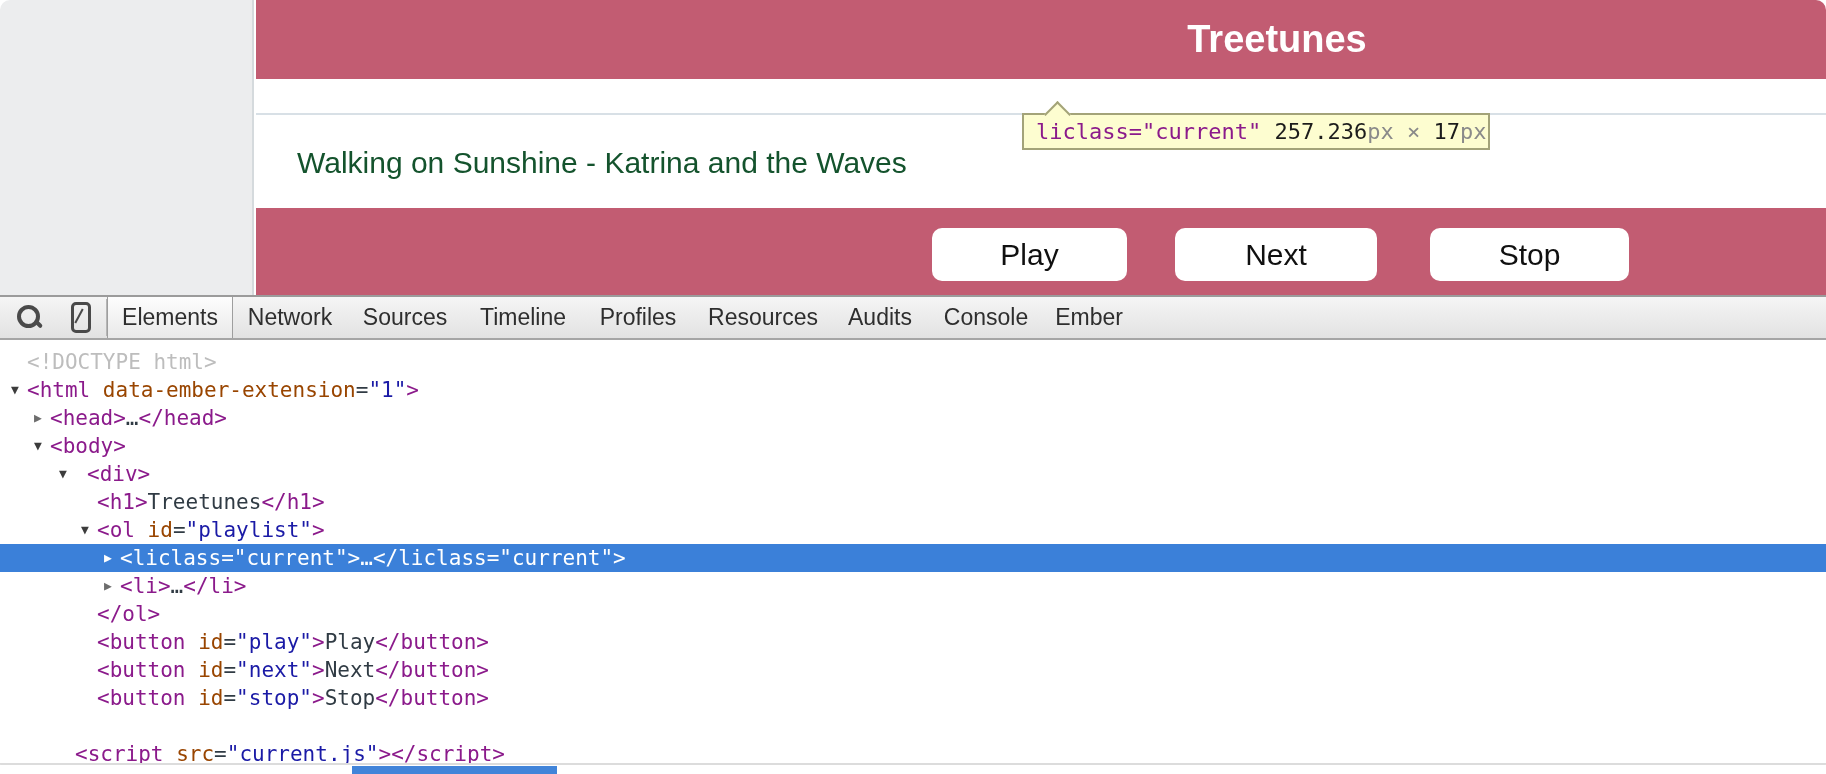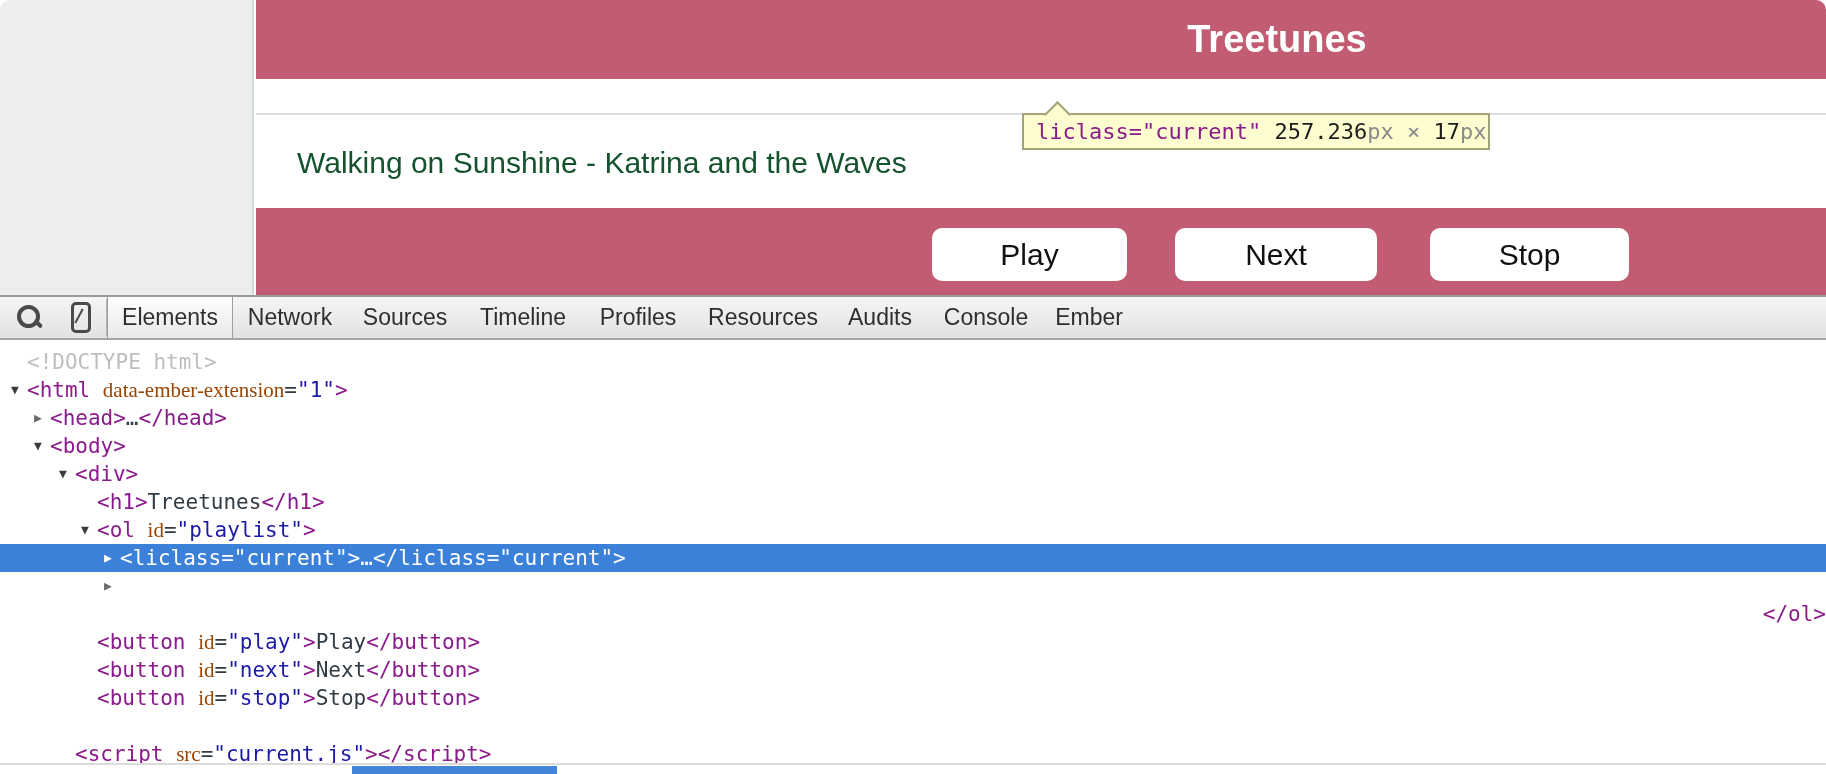--- a/index.html
+++ b/index.html
@@ -65,21 +65,21 @@
   
   .dt-tree{position:absolute;left:0;right:0;top:45px;bottom:0;
     font-family:"DejaVu Sans Mono",monospace;font-size:21px;}
   .tree-row{position:absolute;left:0;right:0;height:28px;line-height:28px;white-space:pre;}
   .tree-row .arrow{position:absolute;top:0;width:20px;text-align:center;font-size:13px;
     line-height:28px;color:#6d6d6d;}
   .tree-row .arrow.open{color:#3c3c3c;}
   .tree-row.selected{background:var(--sel-blue,#3b80d9);}
   .tree-row.selected span{color:#fff !important;}
   .seg-tag{color:var(--code-tag,#8b1a8b);}
-  .seg-attr{color:var(--code-attr,#994500);font-family:Liberation Serif, serif;}
+  .seg-attr{color:var(--code-attr,#994500);}
   .seg-val{color:var(--code-val,#1a1aa6);}
   .seg-link{color:var(--code-val,#1a1aa6);text-decoration:underline;}
   .seg-plain{color:#303b44;}
   .seg-muted{color:#bdbdbd;}
   .seg-num{color:#1c1c1c;}
   .seg-dim{color:#8a8a8a;}
 
   .dt-bottomline{position:absolute;left:0;right:0;top:468px;height:2px;background:#dcdcdc;}
   .dt-bluebar{position:absolute;left:352px;top:471px;width:205px;height:8px;background:#4184d9;}
 </style>
@@ -123,26 +123,26 @@
         <span class="shine"></span>
       </span>
       <span class="dt-sep"></span>
       <span><span class="dt-tab active" style="left: 107px; width: 126px;">Elements</span><span class="dt-tab" style="left: 290px; transform: translateX(-50%);">Network</span><span class="dt-tab" style="left: 405px; transform: translateX(-50%);">Sources</span><span class="dt-tab" style="left: 523px; transform: translateX(-50%);">Timeline</span><span class="dt-tab" style="left: 638px; transform: translateX(-50%);">Profiles</span><span class="dt-tab" style="left: 763px; transform: translateX(-50%);">Resources</span><span class="dt-tab" style="left: 880px; transform: translateX(-50%);">Audits</span><span class="dt-tab" style="left: 986px; transform: translateX(-50%);">Console</span><span class="dt-tab" style="left: 1089px; transform: translateX(-50%);">Ember</span></span>
     </div>
     <div class="dt-tree">
         <div class="tree-row" style="top: 8px;"><span style="display: inline-block; padding-left: 27px;"><span class="seg-muted">&lt;!DOCTYPE html&gt;</span></span></div>
         <div class="tree-row" style="top: 36px;"><span class="arrow open" style="left: 5px;">▼</span><span style="display: inline-block; padding-left: 27px;"><span class="seg-tag">&lt;html </span><span class="seg-attr">data-ember-extension</span><span class="seg-plain">=</span><span class="seg-val">"1"</span><span class="seg-tag">&gt;</span></span></div>
         <div class="tree-row" style="top: 64px;"><span class="arrow closed" style="left: 28px;">▶</span><span style="display: inline-block; padding-left: 50px;"><span class="seg-tag">&lt;head&gt;</span><span class="seg-plain">…</span><span class="seg-tag">&lt;/head&gt;</span></span></div>
         <div class="tree-row" style="top: 92px;"><span class="arrow open" style="left: 28px;">▼</span><span style="display: inline-block; padding-left: 50px;"><span class="seg-tag">&lt;body&gt;</span></span></div>
-        <div class="tree-row" style="top: 120px;"><span class="arrow open" style="left: 53px;">▼</span><span style="display: inline-block; padding-left: 75px;"><span class="seg-tag">&lt;div&gt;</span></span></div>
+        <div class="tree-row" style="top: 120px;"><span class="arrow open" style="left: 53px;">▼</span><span style="display: inline-block; padding-left: 75px; margin-left: 12px;"><span class="seg-tag">&lt;div&gt;</span></span></div>
         <div class="tree-row" style="top: 148px;"><span style="display: inline-block; padding-left: 97px;"><span class="seg-tag">&lt;h1&gt;</span><span class="seg-plain">Treetunes</span><span class="seg-tag">&lt;/h1&gt;</span></span></div>
         <div class="tree-row" style="top: 176px;"><span class="arrow open" style="left: 75px;">▼</span><span style="display: inline-block; padding-left: 97px;"><span class="seg-tag">&lt;ol </span><span class="seg-attr">id</span><span class="seg-plain">=</span><span class="seg-val">"playlist"</span><span class="seg-tag">&gt;</span></span></div>
         <div class="tree-row selected" style="top: 204px;"><span class="arrow closed" style="left: 98px;">▶</span><span style="display: inline-block; padding-left: 120px;"><span class="seg-tag">&lt;liclass="current"&gt;</span><span class="seg-plain">…</span><span class="seg-tag">&lt;/liclass="current"&gt;</span></span></div>
-        <div class="tree-row" style="top: 232px;"><span class="arrow closed" style="left: 98px;">▶</span></div>
-        <div class="tree-row" style="top: 260px; text-align: right;"><span style="display: inline-block; padding-left: 97px;"><span class="seg-tag">&lt;/ol&gt;</span></span></div>
+        <div class="tree-row" style="top: 232px;"><span class="arrow closed" style="left: 98px;">▶</span><span style="display: inline-block; padding-left: 120px;"><span class="seg-tag">&lt;li&gt;</span><span class="seg-plain">…</span><span class="seg-tag">&lt;/li&gt;</span></span></div>
+        <div class="tree-row" style="top: 260px;"><span style="display: inline-block; padding-left: 97px;"><span class="seg-tag">&lt;/ol&gt;</span></span></div>
         <div class="tree-row" style="top: 288px;"><span style="display: inline-block; padding-left: 97px;"><span class="seg-tag">&lt;button </span><span class="seg-attr">id</span><span class="seg-plain">=</span><span class="seg-val">"play"</span><span class="seg-tag">&gt;</span><span class="seg-plain">Play</span><span class="seg-tag">&lt;/button&gt;</span></span></div>
         <div class="tree-row" style="top: 316px;"><span style="display: inline-block; padding-left: 97px;"><span class="seg-tag">&lt;button </span><span class="seg-attr">id</span><span class="seg-plain">=</span><span class="seg-val">"next"</span><span class="seg-tag">&gt;</span><span class="seg-plain">Next</span><span class="seg-tag">&lt;/button&gt;</span></span></div>
         <div class="tree-row" style="top: 344px;"><span style="display: inline-block; padding-left: 97px;"><span class="seg-tag">&lt;button </span><span class="seg-attr">id</span><span class="seg-plain">=</span><span class="seg-val">"stop"</span><span class="seg-tag">&gt;</span><span class="seg-plain">Stop</span><span class="seg-tag">&lt;/button&gt;</span></span></div>
         <div class="tree-row" style="top: 400px;"><span style="display: inline-block; padding-left: 75px;"><span class="seg-tag">&lt;script </span><span class="seg-attr">src</span><span class="seg-plain">=</span><span class="seg-val">"</span><span class="seg-link">current.js</span><span class="seg-val">"</span><span class="seg-tag">&gt;&lt;/script&gt;</span></span></div>
       </div>
     <div class="dt-bottomline"></div>
     <div class="dt-bluebar"></div>
   </div>
 
 </div>

